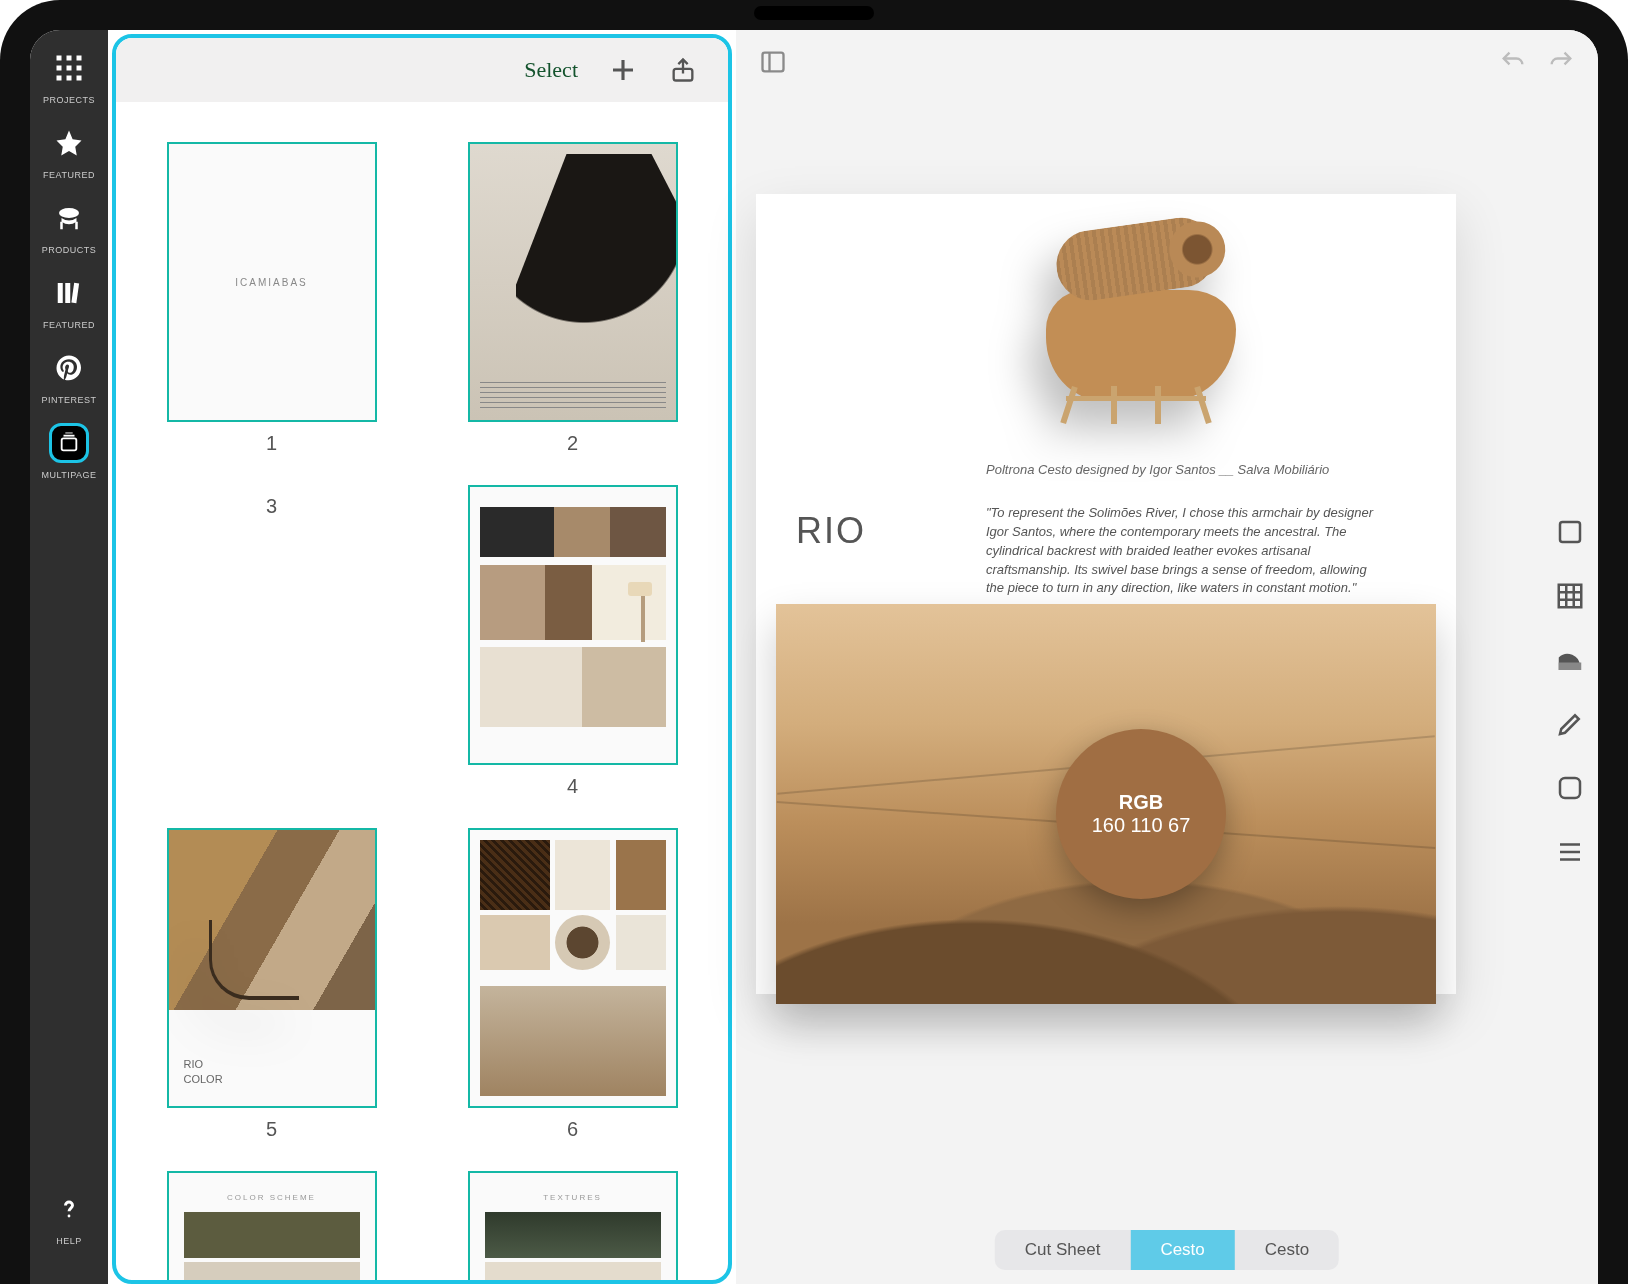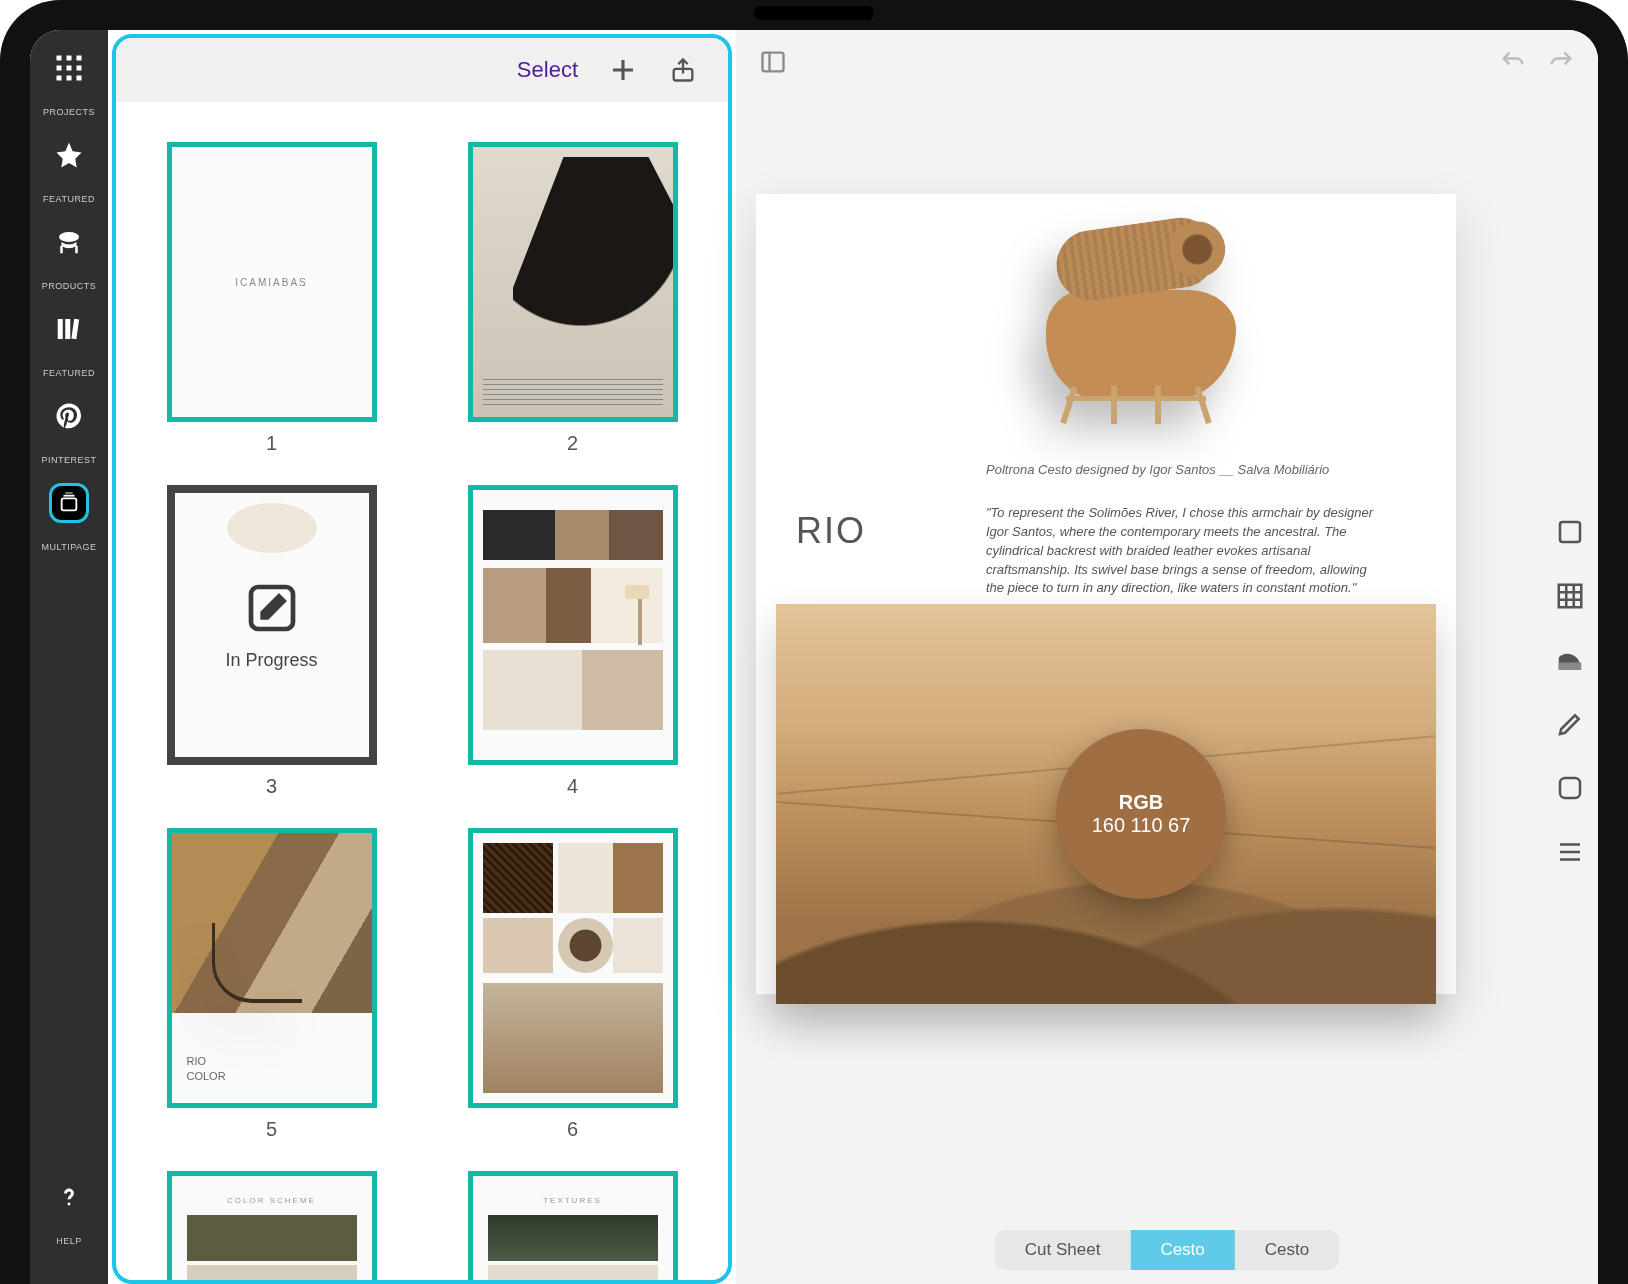--- a/index.html
+++ b/index.html
@@ -13,35 +13,35 @@
     width:100%; height:100%; background:#fff; border-radius:30px 30px 0 0;
     display:flex; overflow:hidden; position:relative;
   }
   .notch { position:absolute; top:6px; left:50%; transform:translateX(-50%);
     width:120px; height:14px; background:#000; border-radius:10px; z-index:50;}
   
   
   .sidebar { width:78px; background:#2f2f2f; color:#ddd; display:flex; flex-direction:column; align-items:center; padding-top:18px; position:relative;}
   .side-item { width:60px; display:flex; flex-direction:column; align-items:center; margin-bottom:18px; cursor:pointer;}
   .side-item .icon { width:40px; height:40px; display:flex; align-items:center; justify-content:center; color:#fff;}
-  .side-item .lbl { font-size:9px; letter-spacing:0.5px; color:#ccc; margin-top:19px; text-align:center;}
+  .side-item .lbl { font-size:9px; letter-spacing:0.5px; color:#ccc; margin-top:7px; text-align:center;}
   .side-item.active { }
   .side-item.active .icon-box { background:#000; border:3px solid #1cc4e6; border-radius:12px; padding:6px; }
   
   .help-item { position:absolute; bottom:20px; }
   
   
   .multi-panel { width:620px; border:4px solid #1cc4e6; border-radius:20px; margin:4px 4px 0 4px; background:#fff; display:flex; flex-direction:column; overflow:hidden;}
   .multi-toolbar { height:64px; background:#f1f0f0; display:flex; align-items:center; justify-content:flex-end; padding:0 30px; gap:30px;}
-  .multi-toolbar .select-btn { font-size:22px; color:#4c1d95; cursor:pointer;}
+  .multi-toolbar .select-btn { font-size:22px; color:#14532d; cursor:pointer;font-family:Liberation Serif, serif;}
   .multi-toolbar .tb-icon { width:30px; height:30px; display:flex; align-items:center; justify-content:center; color:#555; cursor:pointer;}
   
   .thumb-grid { flex:1; overflow-y:auto; padding:40px 40px 0 40px; display:grid; grid-template-columns:1fr 1fr; gap:30px 70px; align-content:start;}
   .thumb-cell { display:flex; flex-direction:column; align-items:center;}
-  .thumb { width:210px; height:280px; border:5px solid #14b8a6; background:#fafafa; position:relative; overflow:hidden;}
+  .thumb { width:210px; height:280px; border:2px solid #14b8a6; background:#fafafa; position:relative; overflow:hidden;}
   .thumb-num { font-size:20px; color:#555; margin-top:10px;}
   
   .thumb.edit { border:8px solid #444; display:flex; flex-direction:column; align-items:center; justify-content:center; color:#444;}
   .thumb.edit .edit-icon { font-size:56px; }
   .thumb.edit .edit-text { font-size:18px; margin-top:14px;}
   .thumb.edit .bg-dunes { position:absolute; inset:0; background:linear-gradient(155deg,#e8dccb 0%,#d6c0a4 40%,#b89470 70%,#8a6a47 100%); opacity:.5; z-index:-1;}
   .thumb.edit .bg-top { position:absolute; top:10px; left:50%; transform:translateX(-50%); width:90px; height:50px; background:#e6d8c6; border-radius:50%; opacity:.6;}
   
   .thumb.title-page { display:flex; align-items:center; justify-content:center;}
   .thumb.title-page .brand { font-size:10px; letter-spacing:2px; color:#888;}
@@ -253,31 +253,20 @@
 
         <div class="thumb-cell">
           <div class="thumb portrait">
             <div class="silhouette"></div>
             <div class="txt"></div>
           </div>
           <div class="thumb-num">2</div>
         </div>
 
         <div class="thumb-cell">
-          <div class="thumb edit">
-            <div class="bg-dunes"></div>
-              <div class="bg-top"></div>
-            <div class="edit-icon">
-              <svg width="56" height="56" viewBox="0 0 24 24" fill="none" stroke="#3a3a3a" stroke-width="2">
-                  <rect x="3" y="3" width="18" height="18" rx="3"></rect>
-                  <path d="M15 7l2 2-7 7H8v-2l7-7z" fill="#3a3a3a"></path>
-                </svg>
-            </div>
-            <div class="edit-text">In Progress</div>
-          </div>
           <div class="thumb-num">3</div>
         </div>
 
         <div class="thumb-cell">
           <div class="thumb mood4">
             <div class="row row1"></div>
               <div class="row row2"></div>
               <div class="row row3"></div>
             <div class="lamp">
                 <div class="shade"></div>

